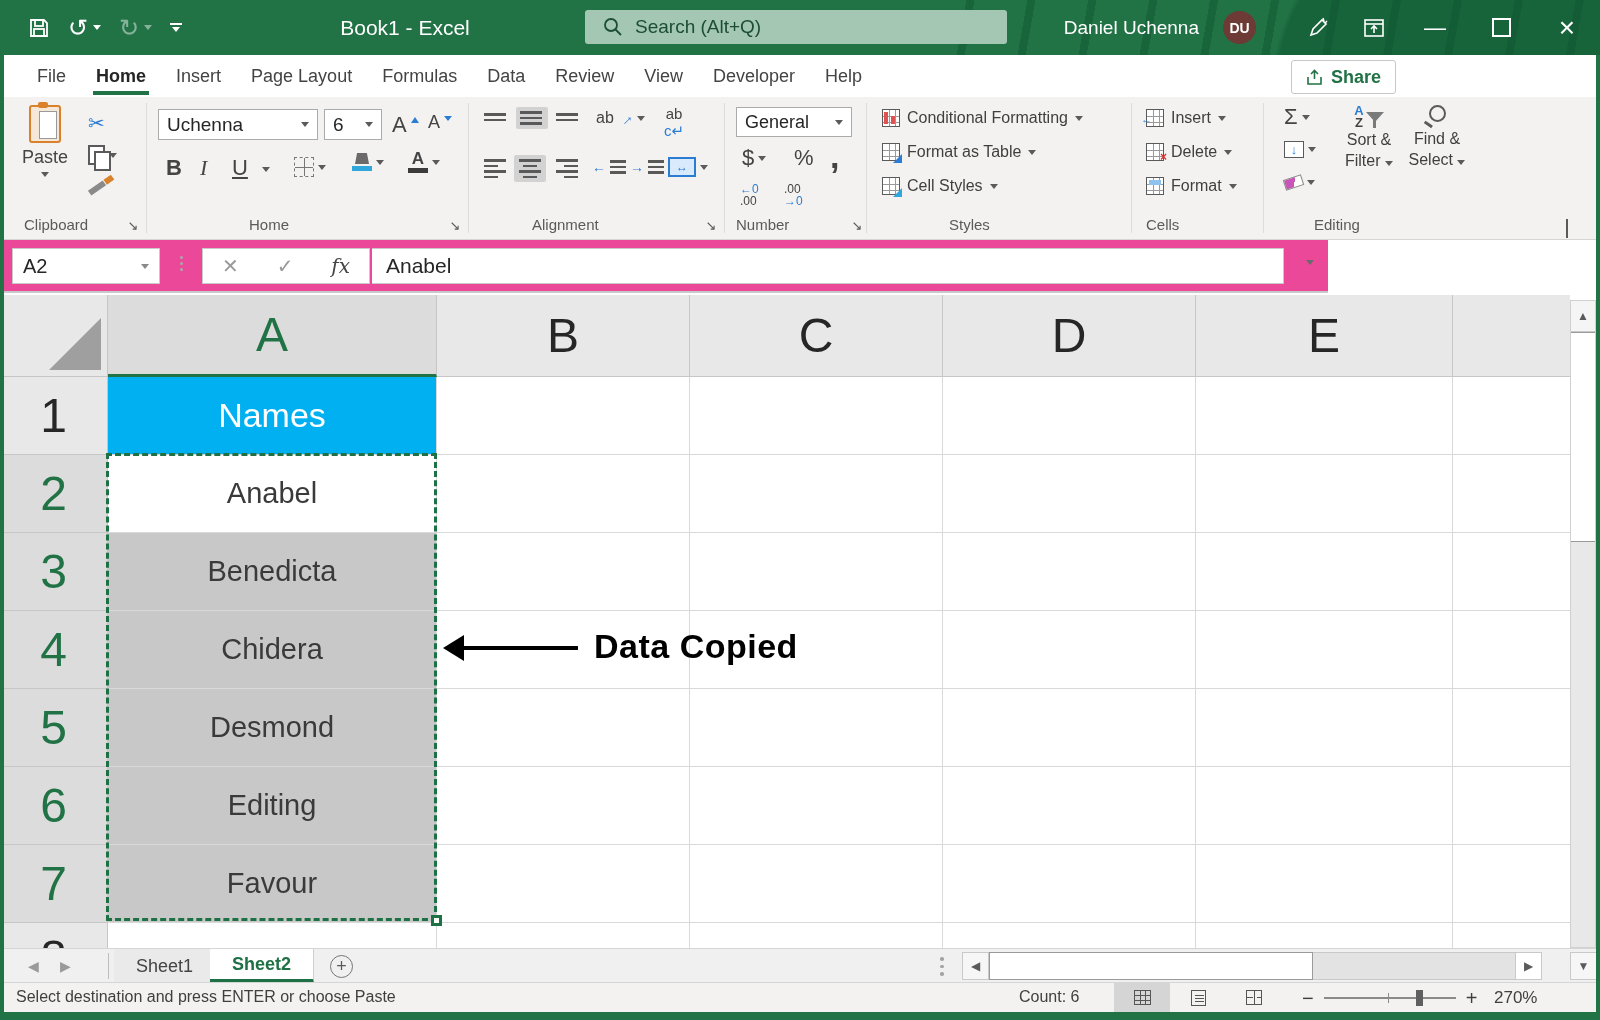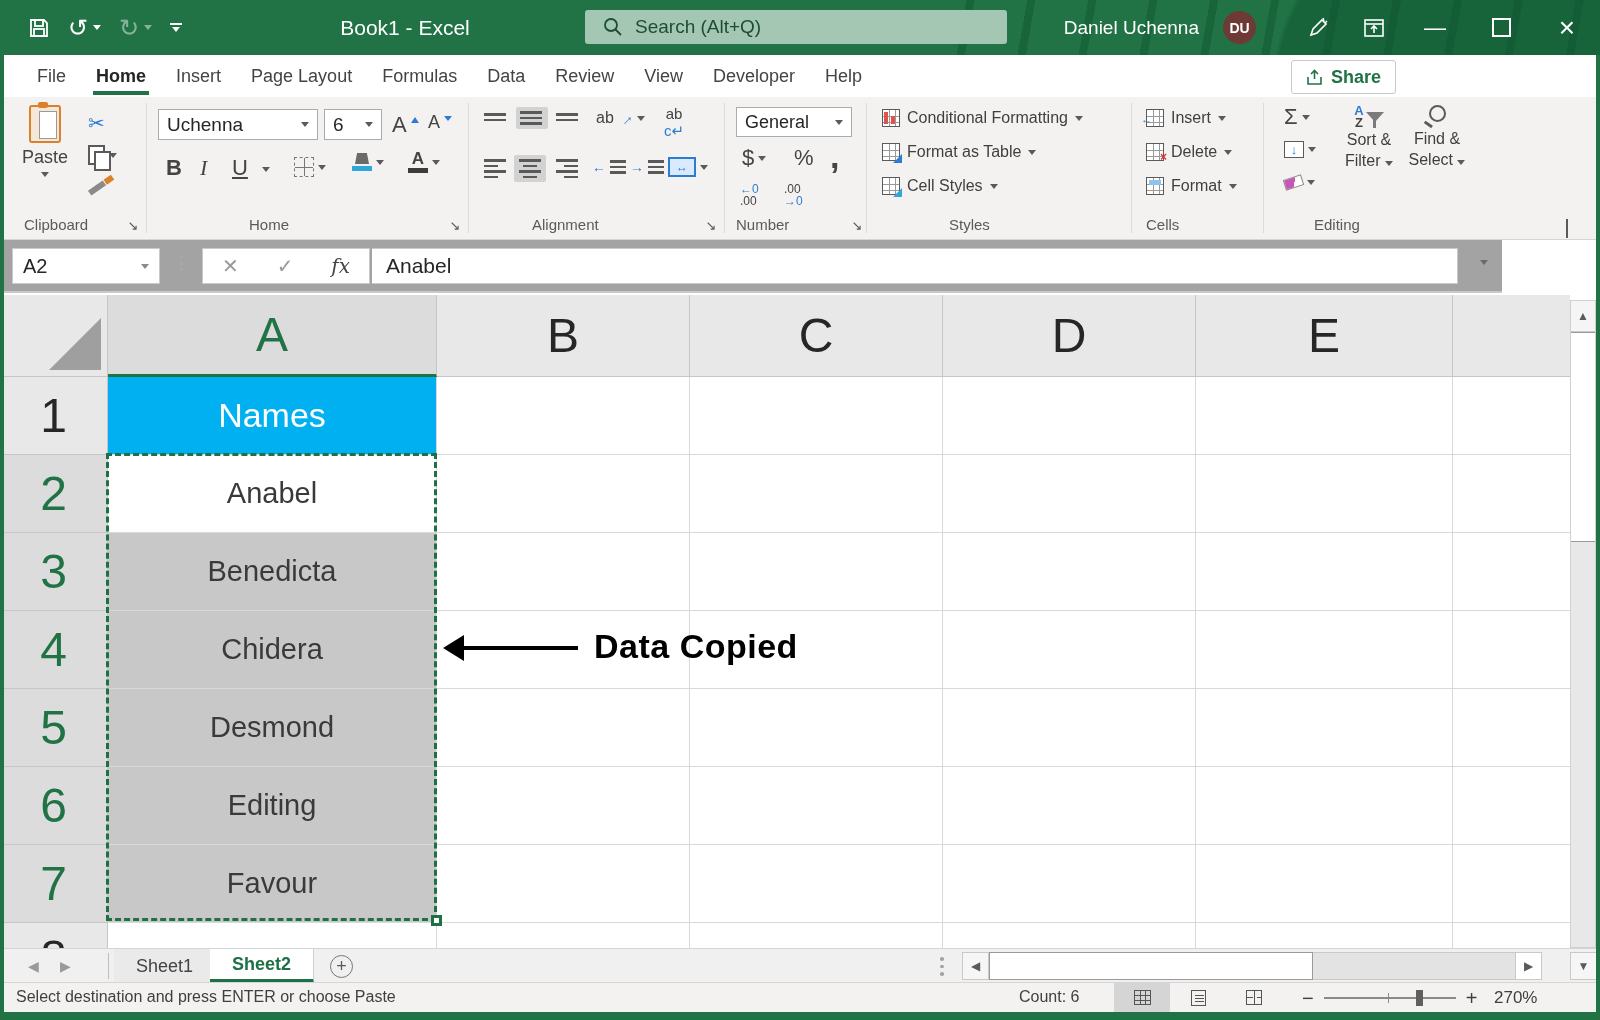--- a/index.html
+++ b/index.html
@@ -82,21 +82,21 @@
   .azcol{display:flex;flex-direction:column;font-size:13px;font-weight:bold;line-height:12px}
   .funnel{width:0;height:0;border-left:9px solid transparent;border-right:9px solid transparent;border-top:10px solid transparent;
     border-top-color:#7a7a7a;position:relative}
   .funnel::after{content:"";position:absolute;left:-1.5px;top:-2px;width:3px;height:8px;background:#7a7a7a}
   .magni{width:13px;height:13px;border:2.5px solid #5a5a5a;border-radius:50%;position:relative}
   .magni::after{content:"";position:absolute;left:-7px;bottom:-5px;width:9px;height:2.5px;background:#5a5a5a;transform:rotate(35deg)}
   .twoline{font-size:16px;color:#3f3f3f;text-align:center;line-height:21px}
   .collapse{position:absolute;right:16px;bottom:10px;width:14px;height:8px;color:#5a5a5a}
   .chevup{width:9px;height:9px;border-left:2px solid #5a5a5a;border-top:2px solid #5a5a5a;transform:rotate(45deg)}
   
-  .fbar{position:absolute;left:4px;top:240px;width:1498px;height:53px;background:#a3a3a3;border-bottom:2px solid #c9c9c9;box-sizing:border-box}
+  .fbar{position:absolute;left:4px;top:240px;width:1324px;height:53px;background:#ec4899;border-bottom:2px solid #c9c9c9;box-sizing:border-box}
   .fbox{position:absolute;top:8px;height:36px;background:#fff;border:1px solid #c9c9c9;box-sizing:border-box;display:flex;align-items:center}
   .namebox{left:8px;width:148px;padding:0 10px;justify-content:space-between;font-size:20px;color:#262626}
   .dots3{position:absolute;left:176px;top:16px;display:flex;flex-direction:column;gap:3px}
   .dots3 i{width:3px;height:3px;border-radius:50%;background:#a9a9a9}
   .fbtns{left:198px;width:168px;justify-content:space-around;font-size:20px;color:#9a9a9a}
   .fxi{font-family:"DejaVu Serif",serif;font-style:italic;color:#444;font-size:20px}
   .fvalue{left:368px;right:44px;padding-left:14px;font-size:21px;color:#262626;border-left:none}
   .fchev{position:absolute;right:14px;top:20px;color:#6a6a6a}
   
   .grid{position:absolute;left:0;top:295px;width:1570px;height:653px;background:#fff}

